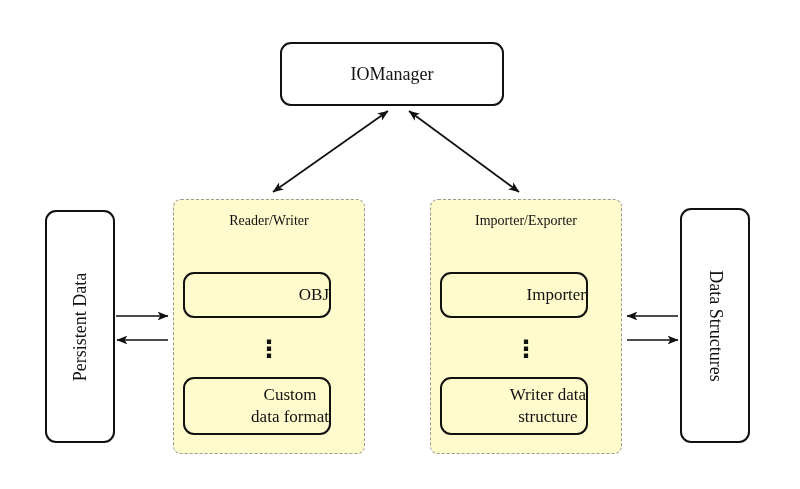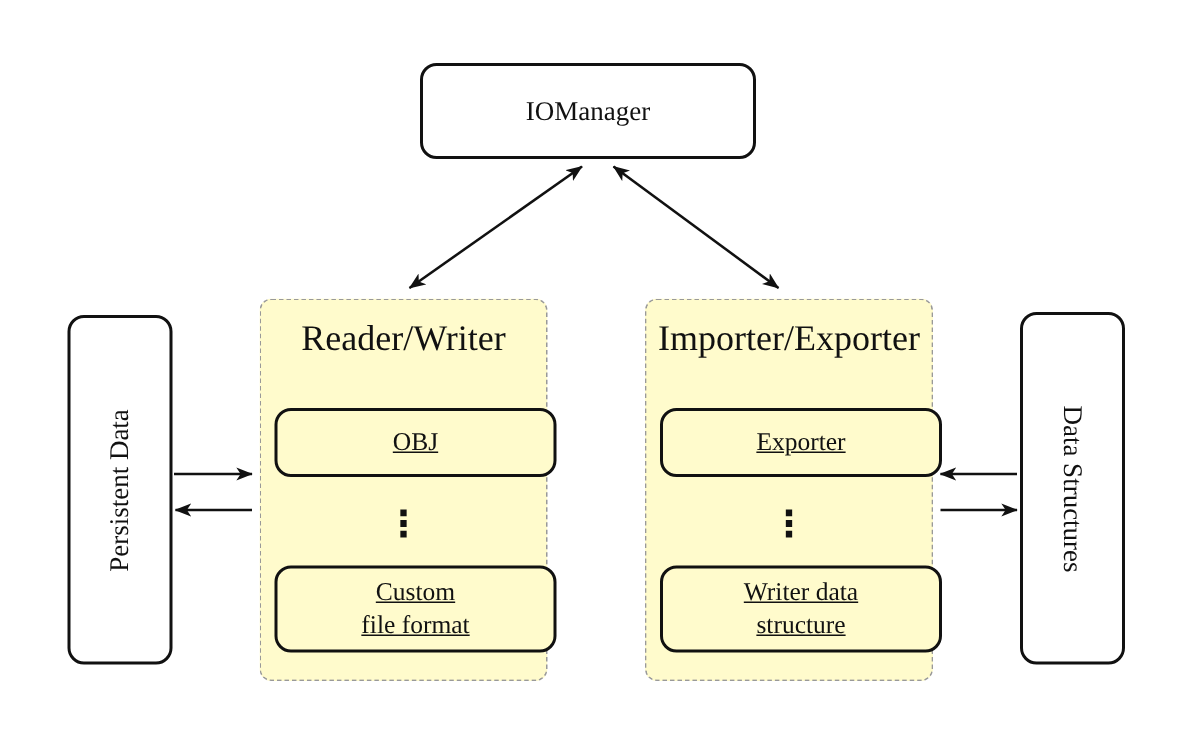--- a/index.html
+++ b/index.html
@@ -50,37 +50,36 @@
     border-radius: 8px;
   }
   #panel-reader-writer { left: 173px; top: 199px; width: 192px; height: 255px; }
   #panel-importer-exporter { left: 430px; top: 199px; width: 192px; height: 255px; }
   .panel-title {
     position: absolute;
     top: 13px;
     left: 0;
     width: 100%;
     text-align: center;
-    font-size: 24px;
+    font-size: 14px;
   }
   .inner-box {
     position: absolute;
     box-sizing: border-box;
     left: 9px;
-    width: 188px;
+    width: 148px;
     background: var(--panel-fill, #FFFBCC);
     border: 2.4px solid #111111;
     border-radius: 11px;
     display: flex;
     align-items: center;
-    justify-content: center;
+    justify-content: flex-end;
     text-align: center;
     font-size: 17px;
     line-height: 1.28;
-    text-decoration: underline;
   }
   .inner-top { top: 72px; height: 46px; }
   .inner-bottom { top: 177px; height: 58px; }
   .multiline { white-space: pre-line; }
   .vdots {
     position: absolute;
     top: 124px;
     left: 0;
     width: 100%;
     height: 50px;
@@ -124,28 +123,28 @@
   </div>
 
   <div class="panel" id="panel-reader-writer">
     <div class="panel-title">Reader/Writer</div>
     <div class="inner-box inner-top">
       <span>OBJ</span>
     </div>
     <div class="vdots">⋮</div>
     <div class="inner-box inner-bottom">
       <span class="multiline">Custom
-file format</span>
+data format</span>
     </div>
   </div>
 
   <div class="panel" id="panel-importer-exporter">
     <div class="panel-title">Importer/Exporter</div>
     <div class="inner-box inner-top">
-      <span>Exporter</span>
+      <span>Importer</span>
     </div>
     <div class="vdots">⋮</div>
     <div class="inner-box inner-bottom">
       <span class="multiline">Writer data
 structure</span>
     </div>
   </div>
 
   <svg class="arrows" viewBox="0 0 800 489" xmlns="http://www.w3.org/2000/svg">
     <defs>

